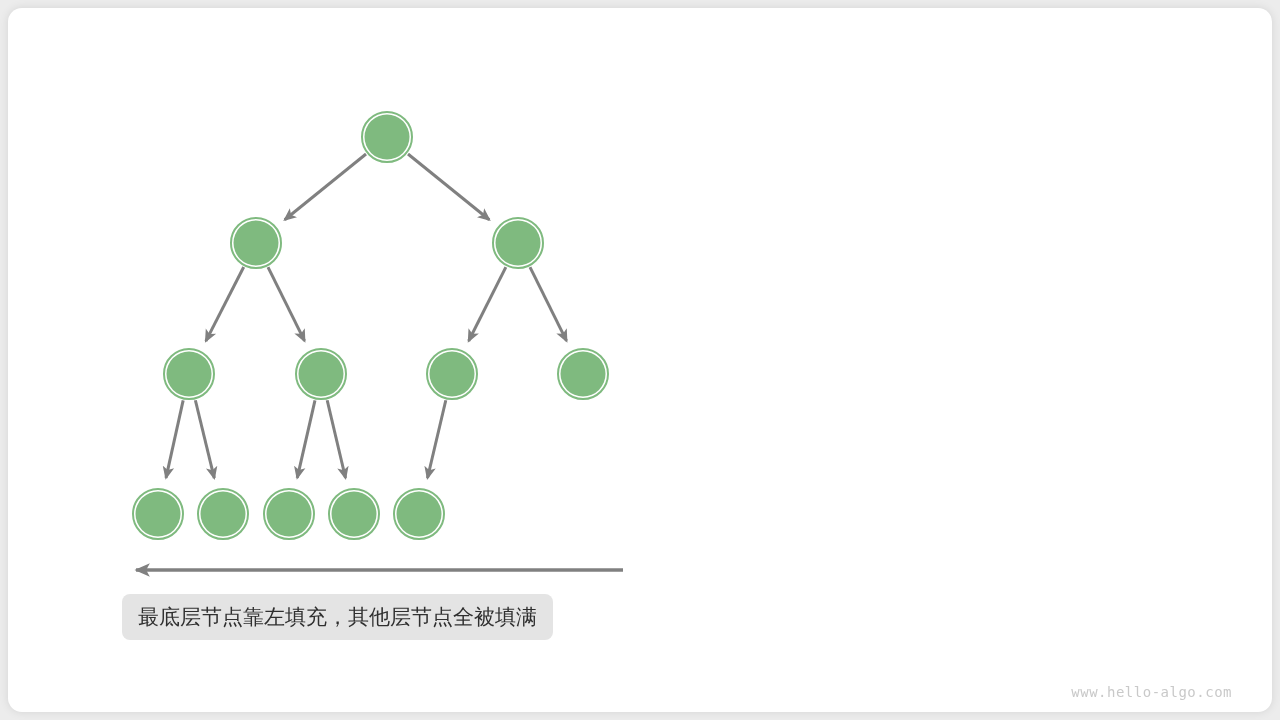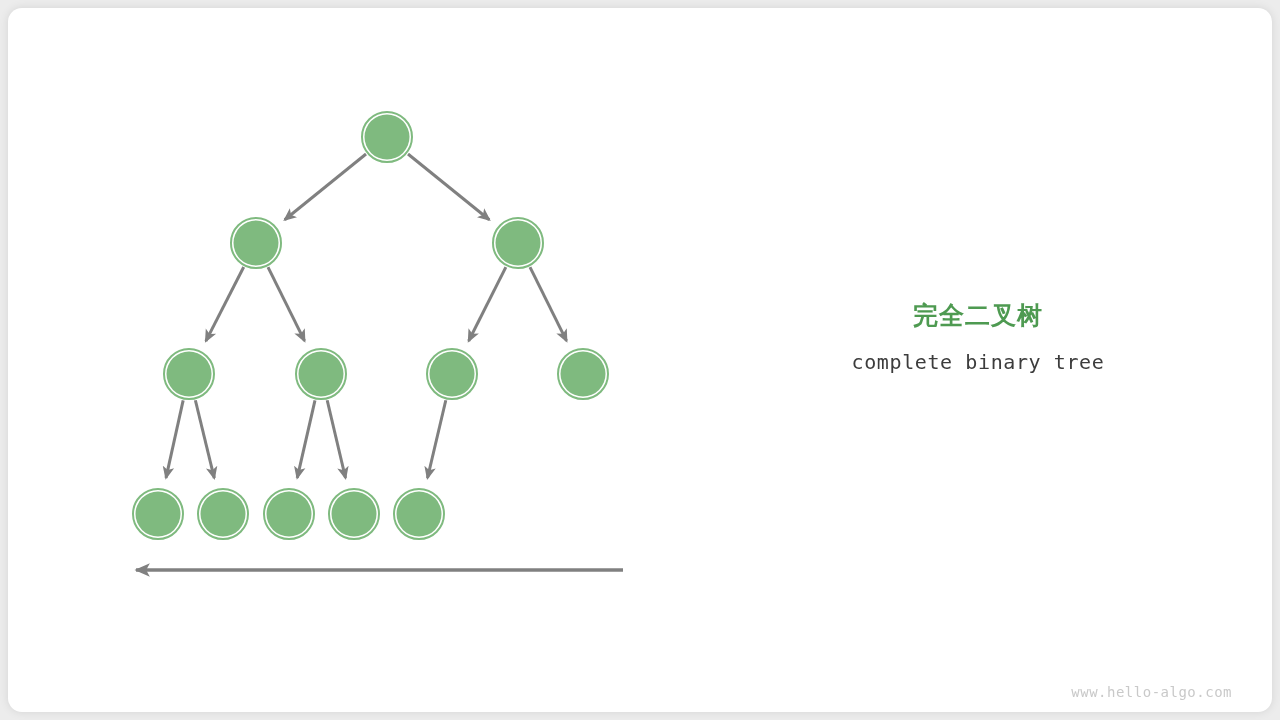--- a/index.html
+++ b/index.html
@@ -160,22 +160,19 @@
           <g>
             <circle cx="411" cy="506" r="25" fill="none" stroke="#7fba7f" stroke-width="2"></circle>
             <circle cx="411" cy="506" r="22.5" fill="#7fba7f"></circle>
           </g>
         </g>
       <g id="annotation">
           <line x1="615" y1="562" x2="128" y2="562" stroke="#808080" stroke-width="3.5" marker-end="url(#arrowflat)"></line>
         </g>
     </svg>
 
-    <div class="title-block">
-      <div class="title-cn">完全二叉树</div>
-      <div class="title-en">complete binary tree</div>
-    </div>
 
+    <div class="caption-badge">最底层节点靠左填充，其他层节点全被填满</div>
 
     <div class="watermark">www.hello-algo.com</div>
 
   </div>
 </div>
 
 </body></html>

